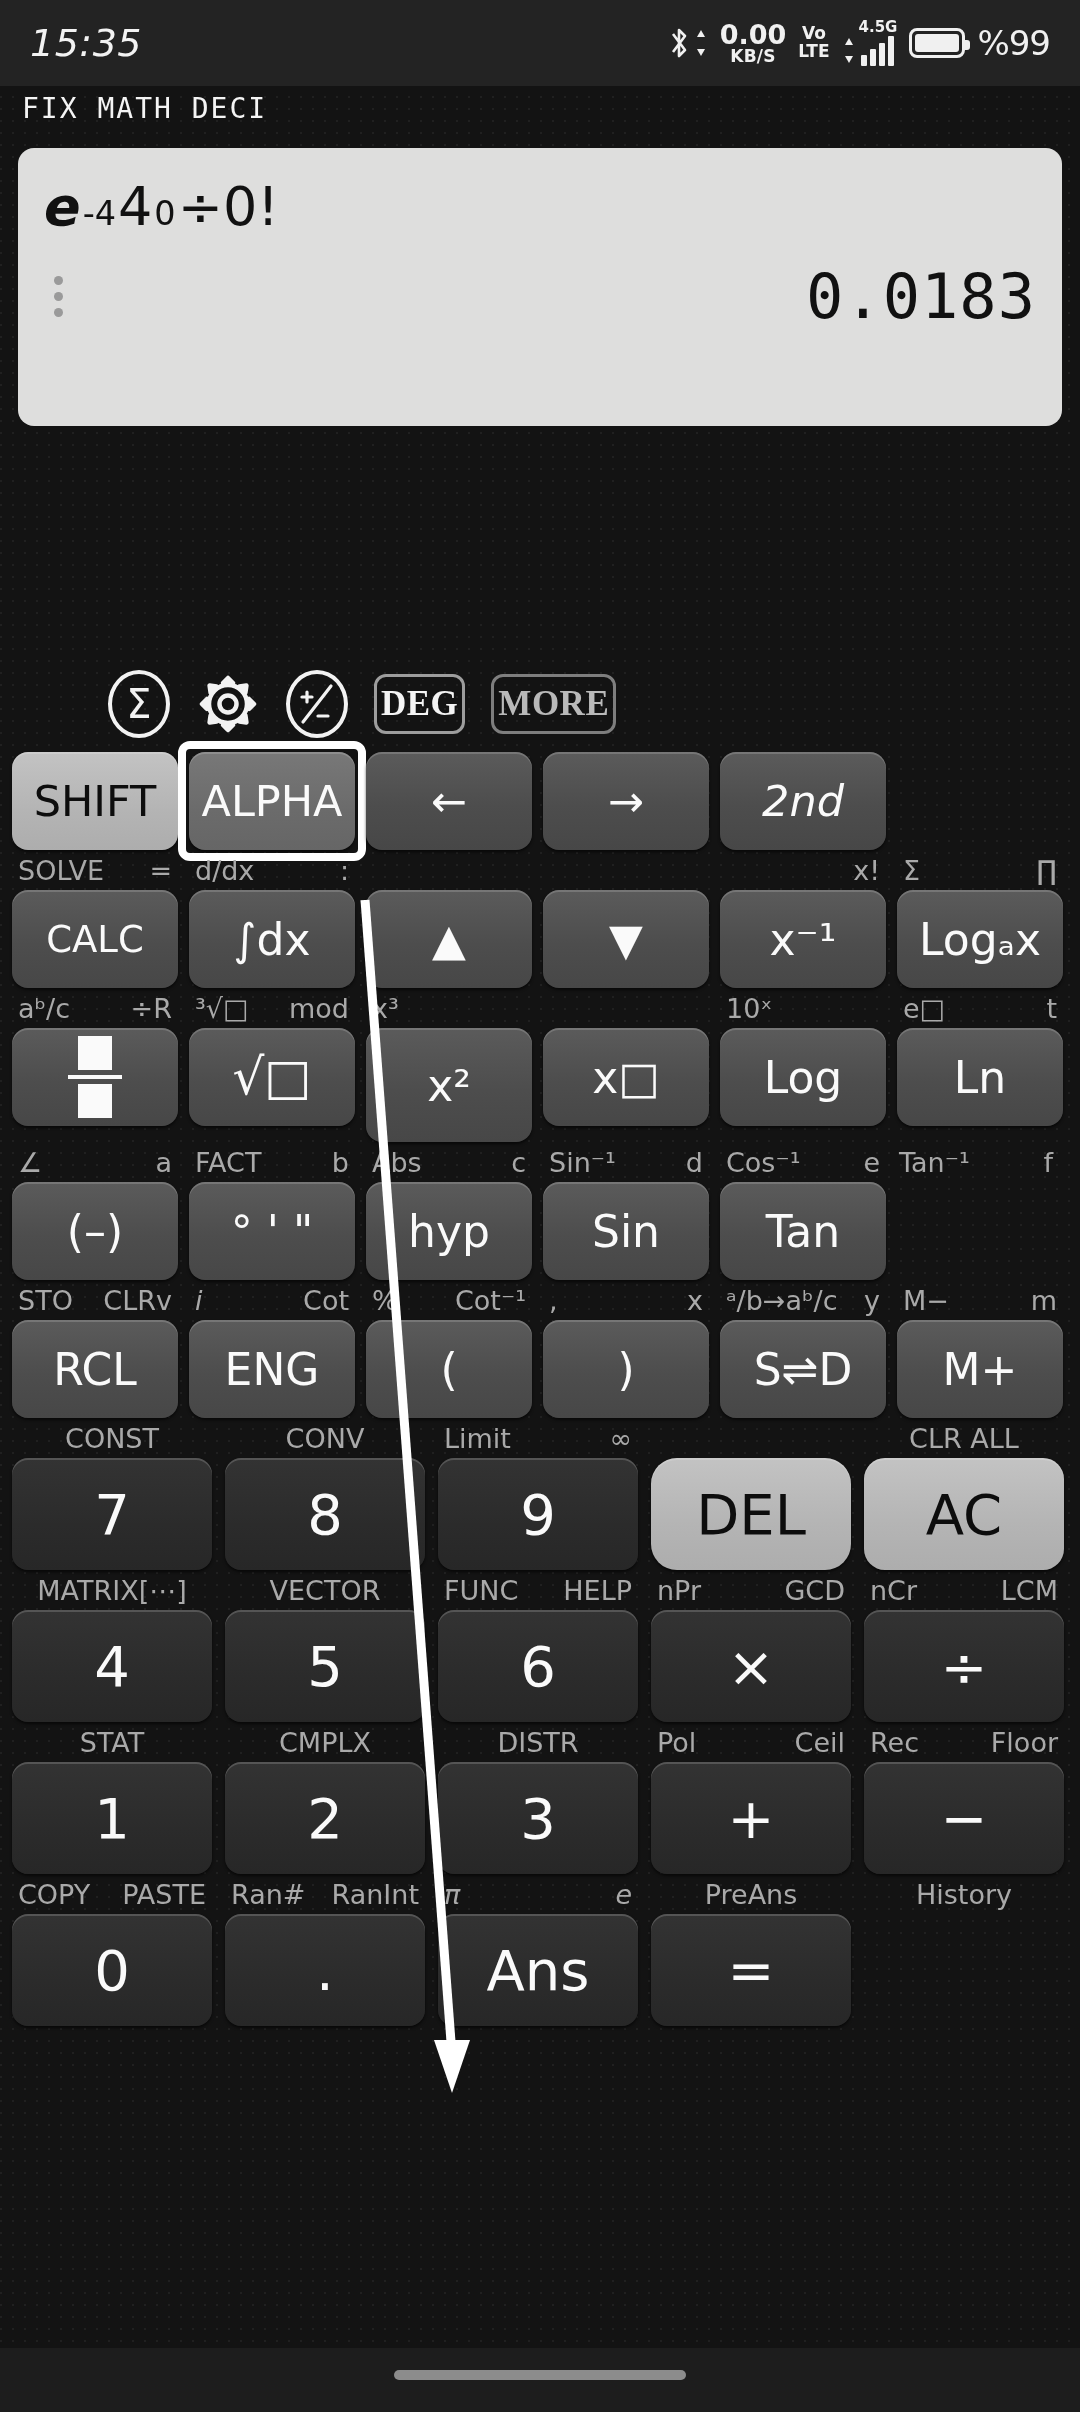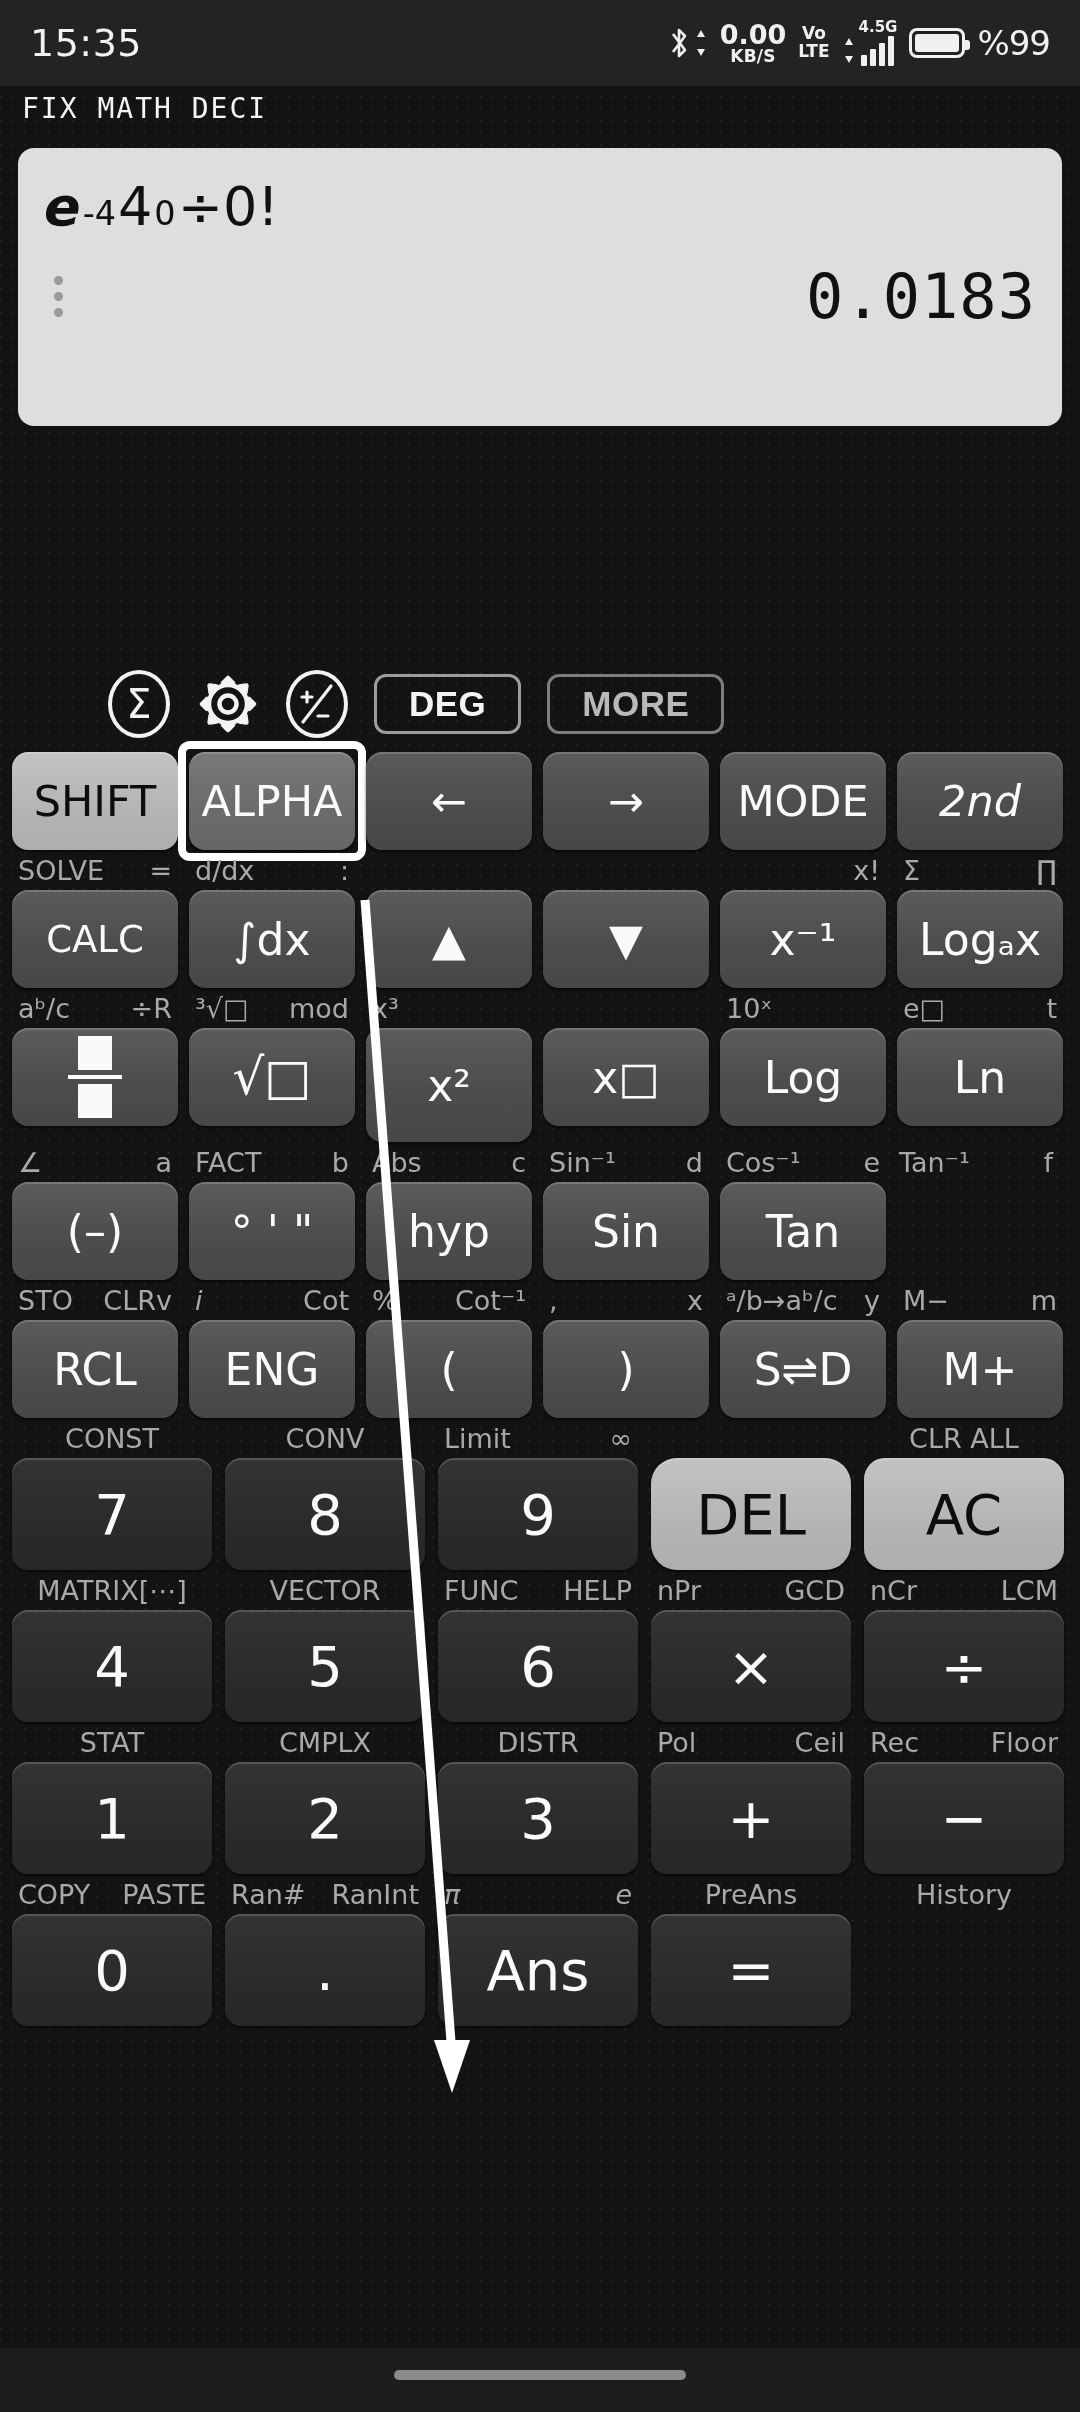--- a/index.html
+++ b/index.html
@@ -21,20 +21,21 @@
   .statusbar {
     position: absolute; top: 0; left: 0;
     width: 1080px; height: 86px;
     background: #232323;
     display: flex; align-items: center;
     padding: 0 30px;
   }
   .sb-time {
     color: #f2f2f2; font-size: 38px; letter-spacing: 0.5px;
     font-family: "DejaVu Sans", sans-serif;
+    font-style: italic;
   }
   .sb-right {
     margin-left: auto; display: flex; align-items: center; gap: 12px;
     color: #f0f0f0;
   }
   .bt-wrap { display: flex; align-items: center; gap: 2px; }
   .net-speed { display: flex; flex-direction: column; align-items: center; line-height: 1; }
   .net-speed .v { font-size: 27px; font-weight: 700; }
   .net-speed .u { font-size: 17px; font-weight: 700; letter-spacing: .2px; }
   .volte { display: flex; flex-direction: column; align-items: center; line-height: 1.05; font-weight: 700; font-size: 17px; }
@@ -98,22 +99,22 @@
   .hamburger { display: flex; flex-direction: column; gap: 8px; width: 62px; }
   .hamburger i { display: block; height: 9px; border-radius: 5px; background: #c9c9c9; }
   .circ {
     width: 62px; height: 68px; border: 4px solid #f2f2f2; border-radius: 50%;
     display: flex; align-items: center; justify-content: center;
     color: #f2f2f2; font-size: 40px; line-height: 1;
   }
   .gear { width: 64px; height: 64px; }
   .pillbtn {
     border: 3px solid #9d9d9d; border-radius: 12px;
-    padding: 7px 32px; color: #f4f4f4; font-size: 35px; font-weight: 700;
-    letter-spacing: 0.5px; font-family: Liberation Sans, sans-serif;
+    padding: 7px 4px; color: #f4f4f4; font-size: 35px; font-weight: 700;
+    letter-spacing: 0.5px; font-family: Liberation Serif, serif;
   }
   .pillbtn.more { color: #b9b9b9; border-color: #7e7e7e; }
 
   
   .keypad { position: absolute; top: 752px; left: 0; width: 1080px; }
   .krow { position: relative; display: flex; }
   .labelrow {
     position: relative; display: flex;
     color: #a9a9a9; font-size: 27px; height: 40px; align-items: center;
     font-family: "DejaVu Sans", sans-serif;
@@ -271,23 +272,20 @@
         <div class="key alpha" style="width: 166px; height: 98px; margin-right: 11px; font-size: 43px;">
           <span>ALPHA</span>
           <div class="anno" style="inset: -11px;"></div>
         </div>
         <div class="key " style="width: 166px; height: 98px; margin-right: 11px; font-size: 43px;">
           <span>←</span>
         </div>
         <div class="key " style="width: 166px; height: 98px; margin-right: 11px; font-size: 43px;">
           <span>→</span>
         </div>
-        <div class="key " style="width: 166px; height: 98px; margin-right: 11px; font-size: 43px;">
-          <span>MODE</span>
-        </div>
         <div class="key " style="width: 166px; height: 98px; margin-right: 0px; font-size: 43px;">
           <span style="font-style: italic;">2nd</span>
         </div>
       </div>
       <div style="height: 0px;"></div>
       <div class="labelrow" style="padding-left: 12px; padding-right: 12px;">
         <div class="lbl" style="width: 166px; margin-right: 11px;">
           <span class="l">SOLVE</span>
           <span class="r">=</span>
         </div>

